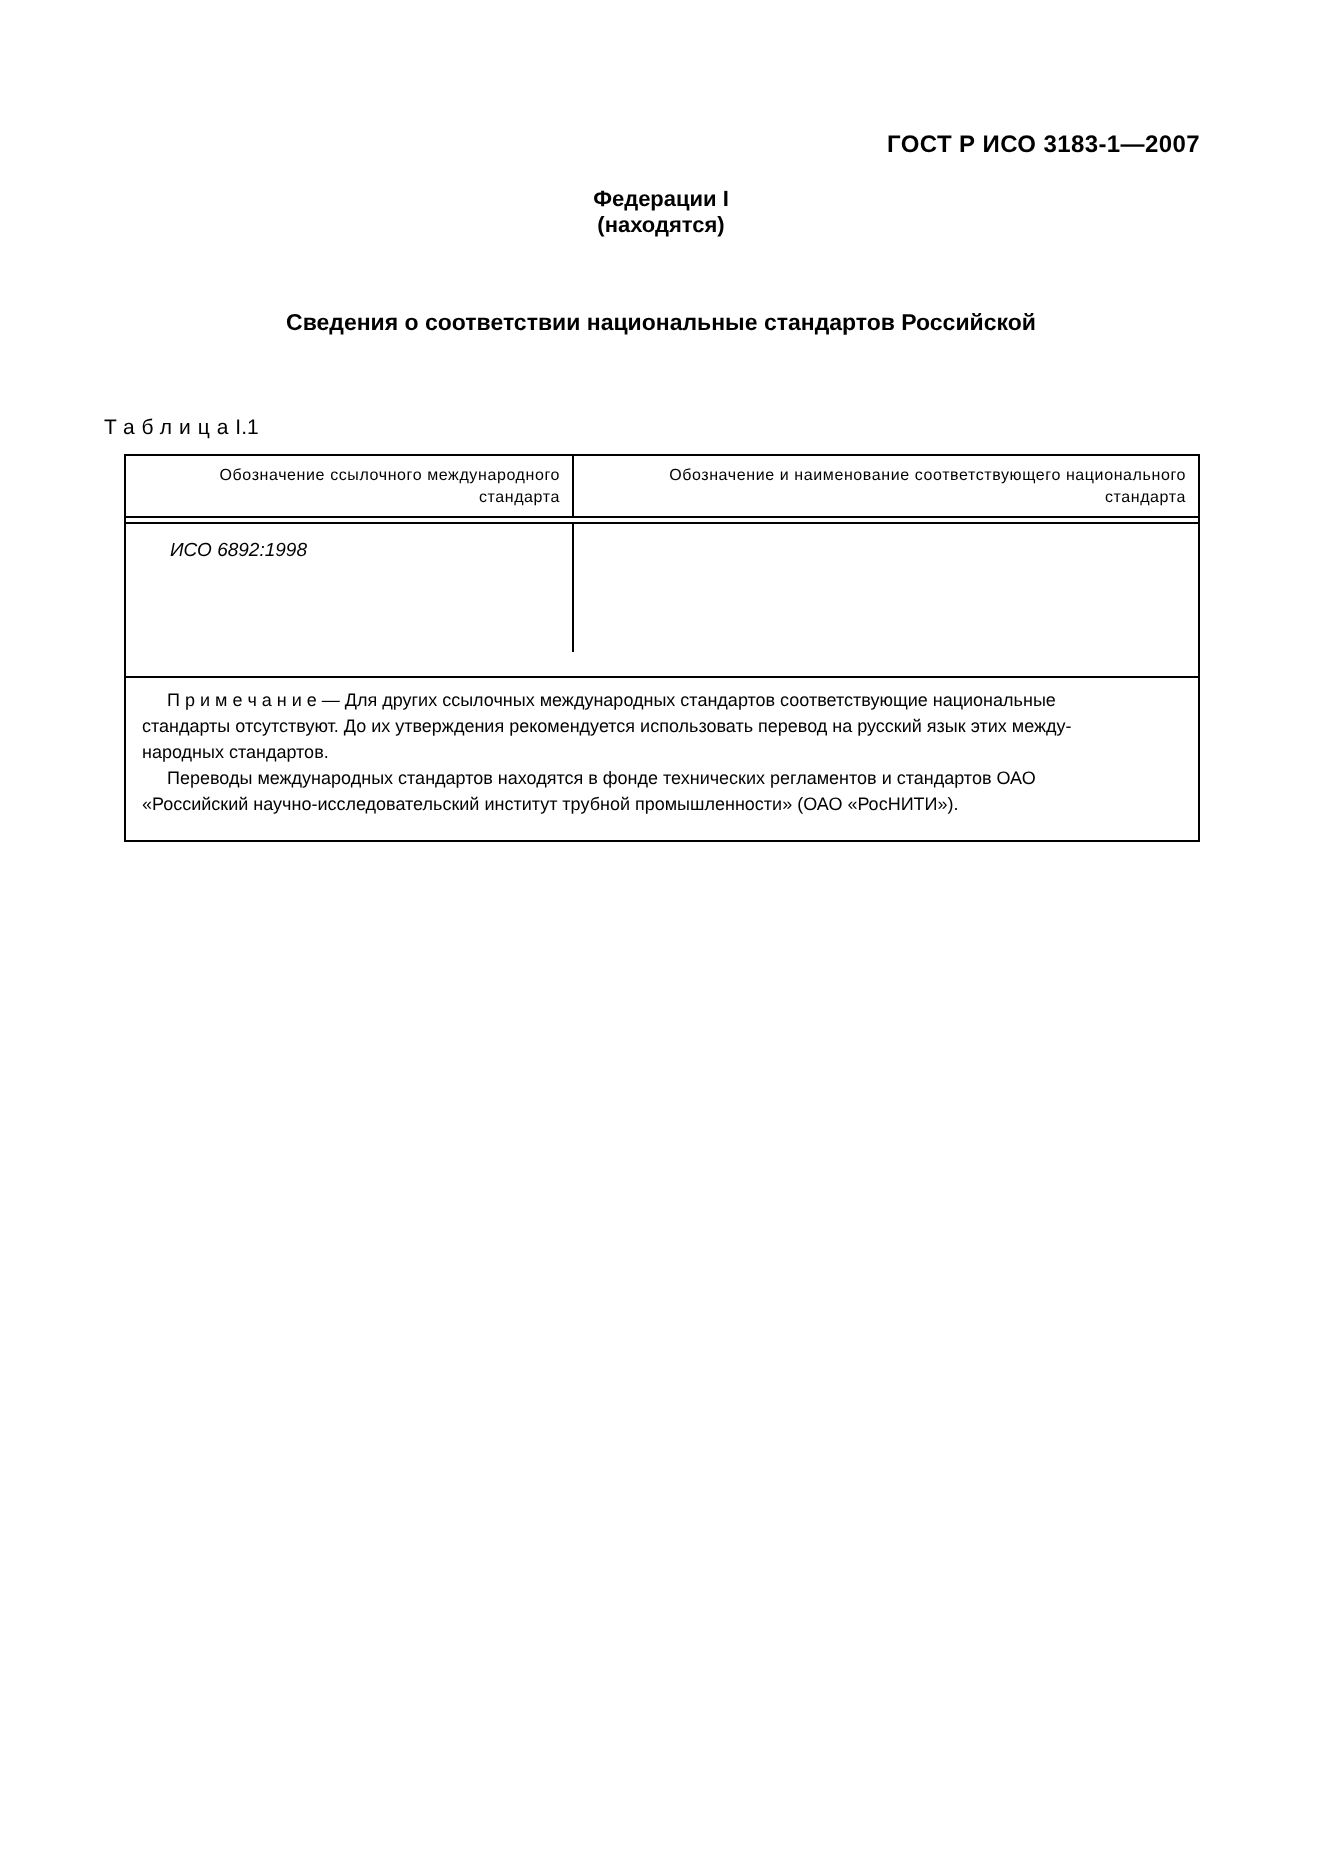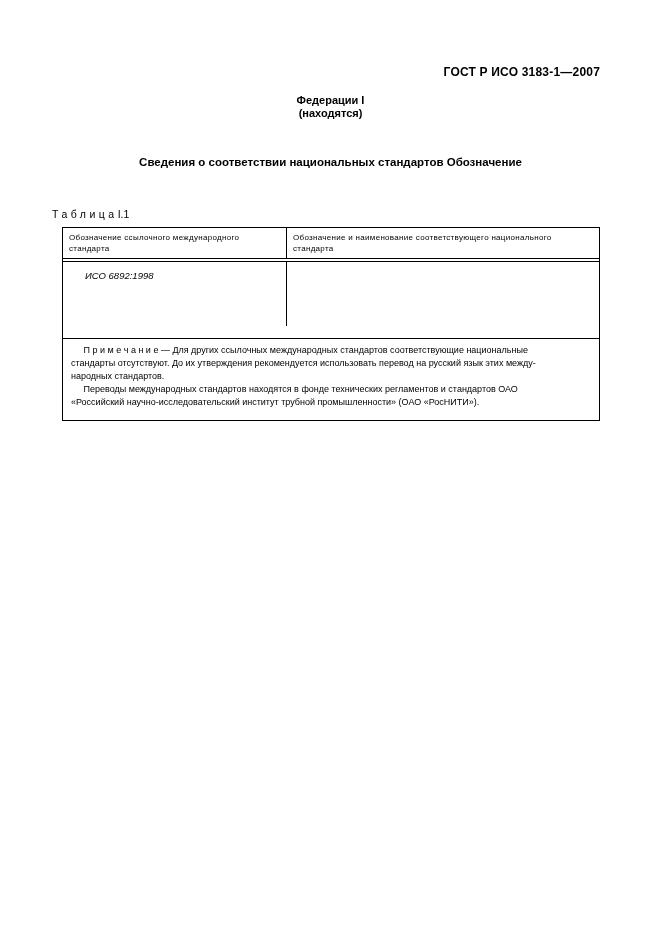--- a/index.html
+++ b/index.html
@@ -61,21 +61,21 @@
     width: 538px;
     box-sizing: border-box;
     border: 1px solid #000000;
   }
   .thead {
     display: flex;
   }
   .th {
     box-sizing: border-box;
     padding: 4px 6px;
-    text-align: left;
+    text-align: right;
     font-size: 8px;
     line-height: 11px;
     letter-spacing: 0.3px;
     white-space: pre-line;
   }
   .c1 {
     width: 224px;
     box-sizing: border-box;
     border-right: 1px solid #000000;
   }
@@ -129,21 +129,21 @@
 <div class="page">
 
   <div class="doc-code">ГОСТ Р ИСО 3183-1—2007</div>
 
   <div class="appendix">
     <div>Федерации I</div>
     <div>(находятся)</div>
   </div>
 
   <div class="title">
-    <div>Сведения о соответствии национальных стандартов Обозначение</div>
+    <div>Сведения о соответствии национальные стандартов Российской</div>
   </div>
 
   <div class="table-label">
     <span class="spaced">Таблица</span><span>I.1</span>
   </div>
 
   <div class="std-table">
 
     <div class="thead">
       <div class="th c1">Обозначение ссылочного международного

